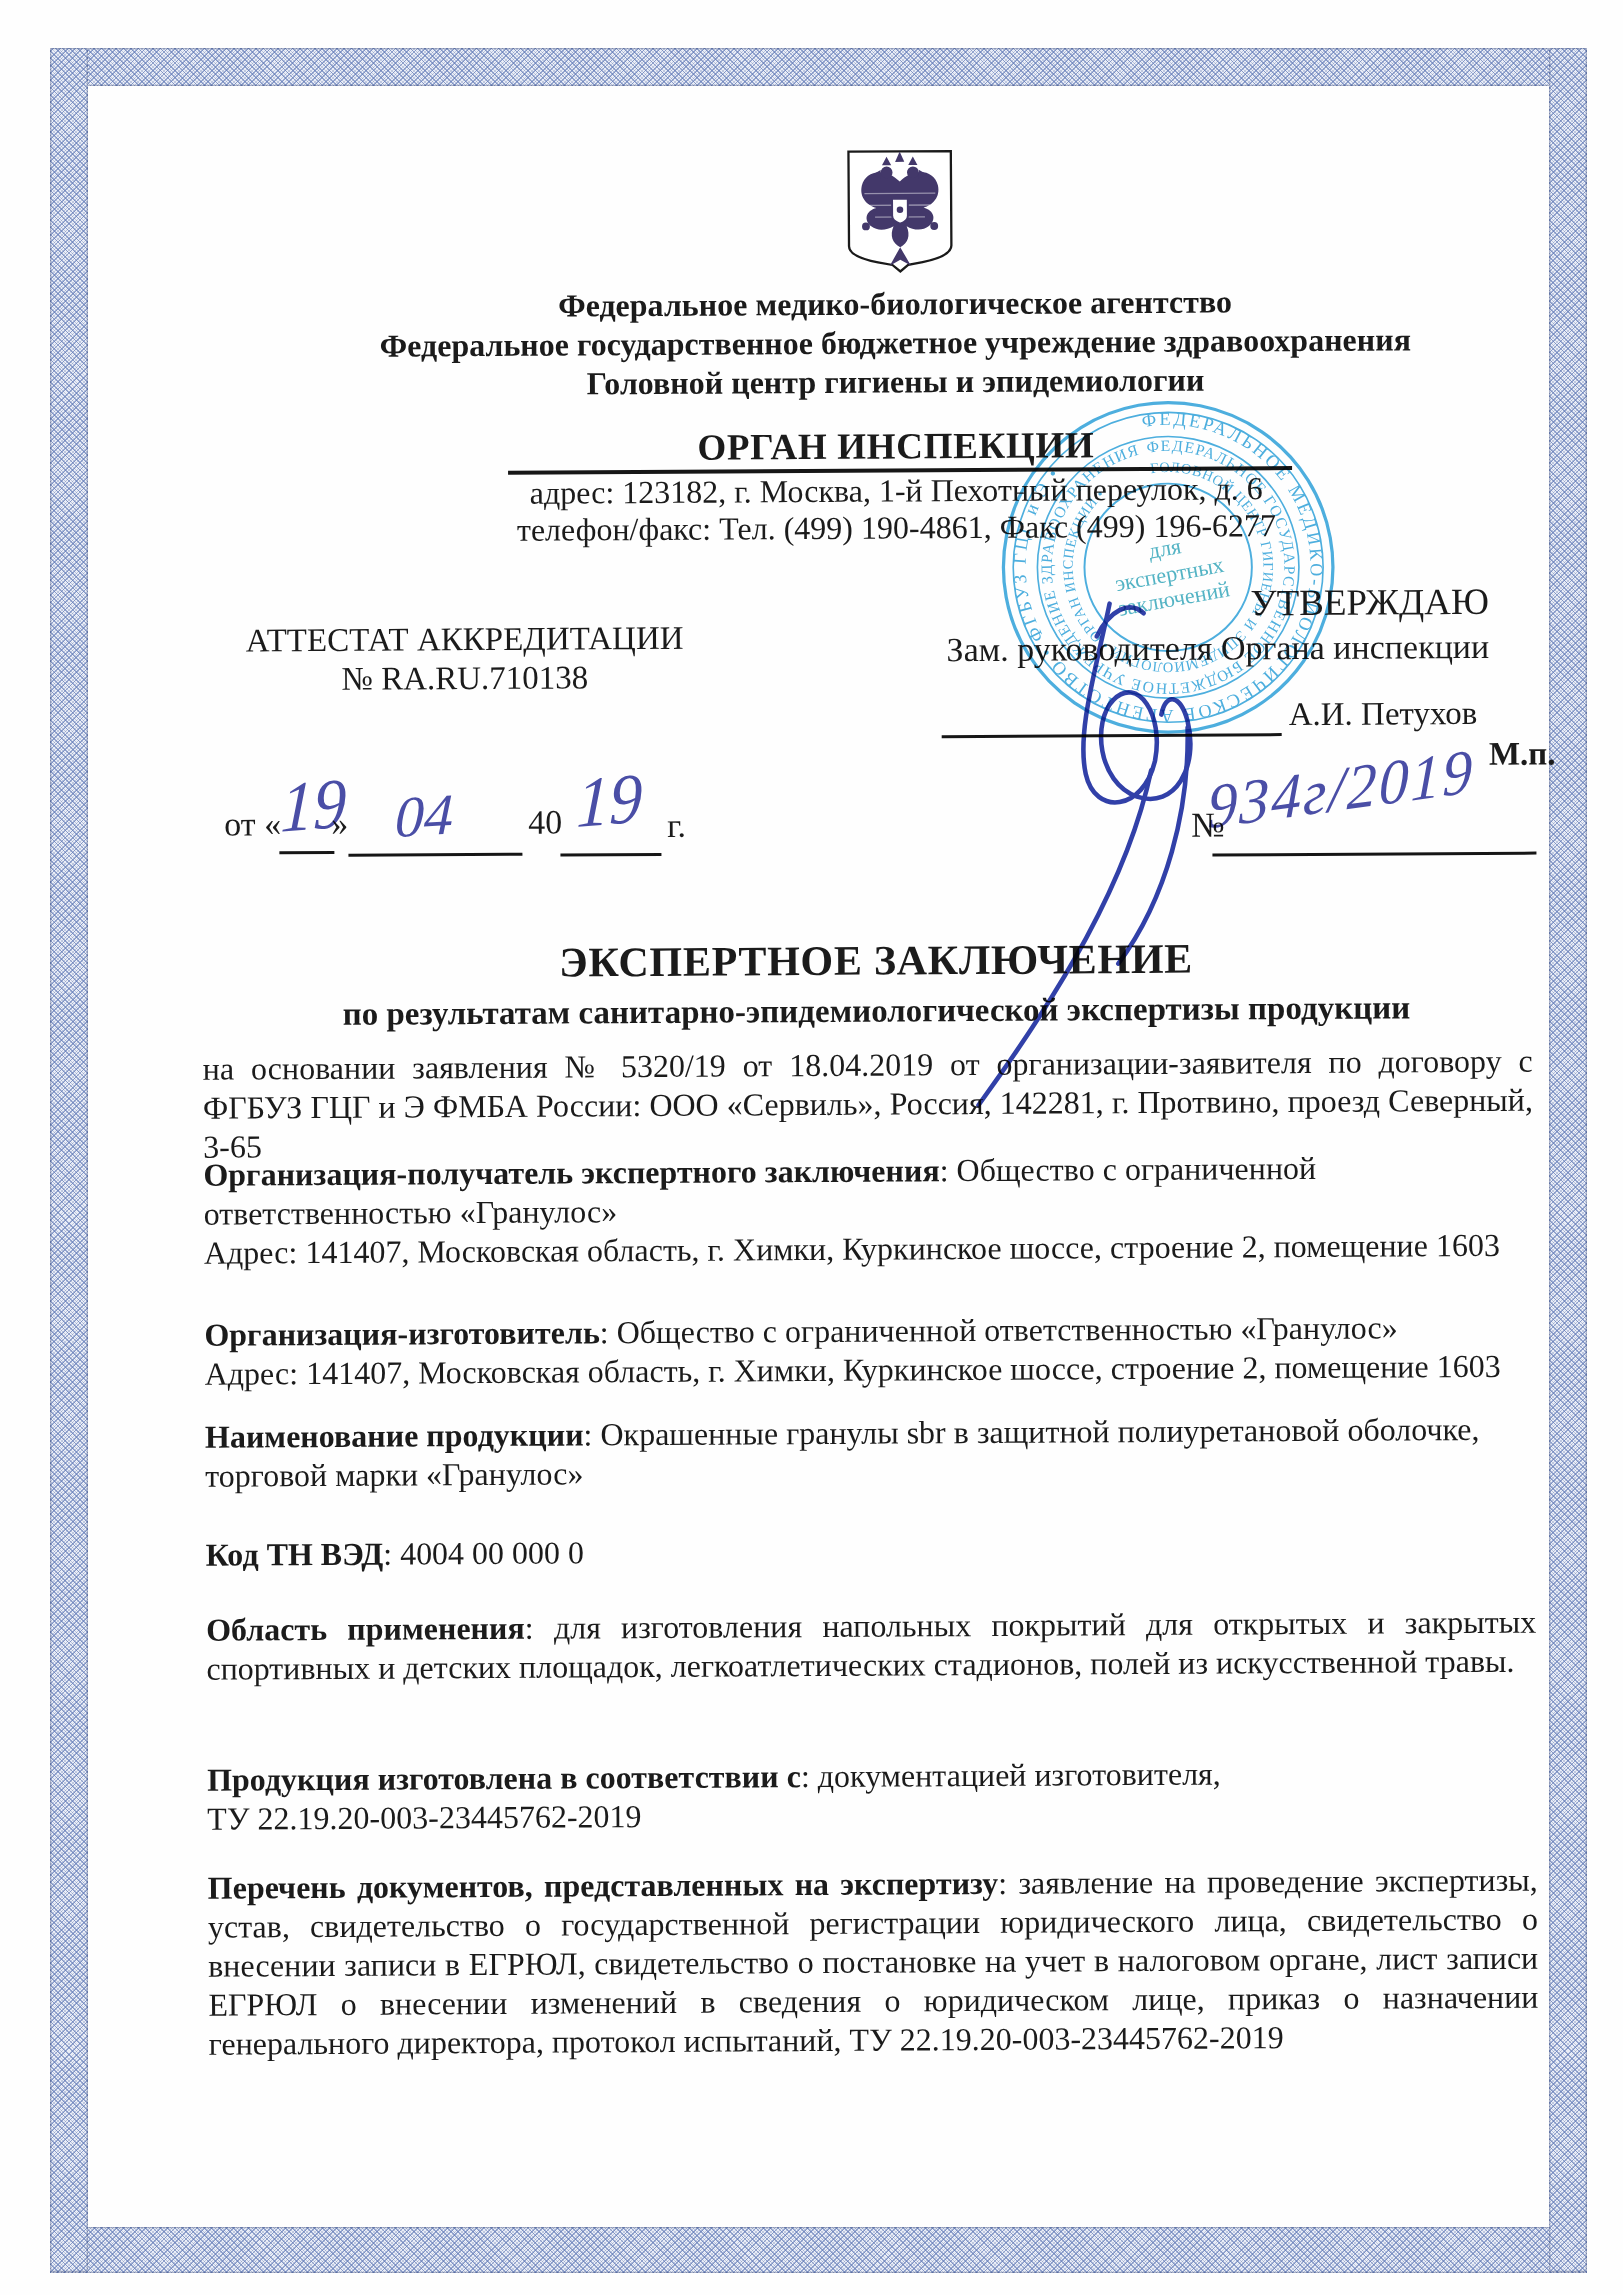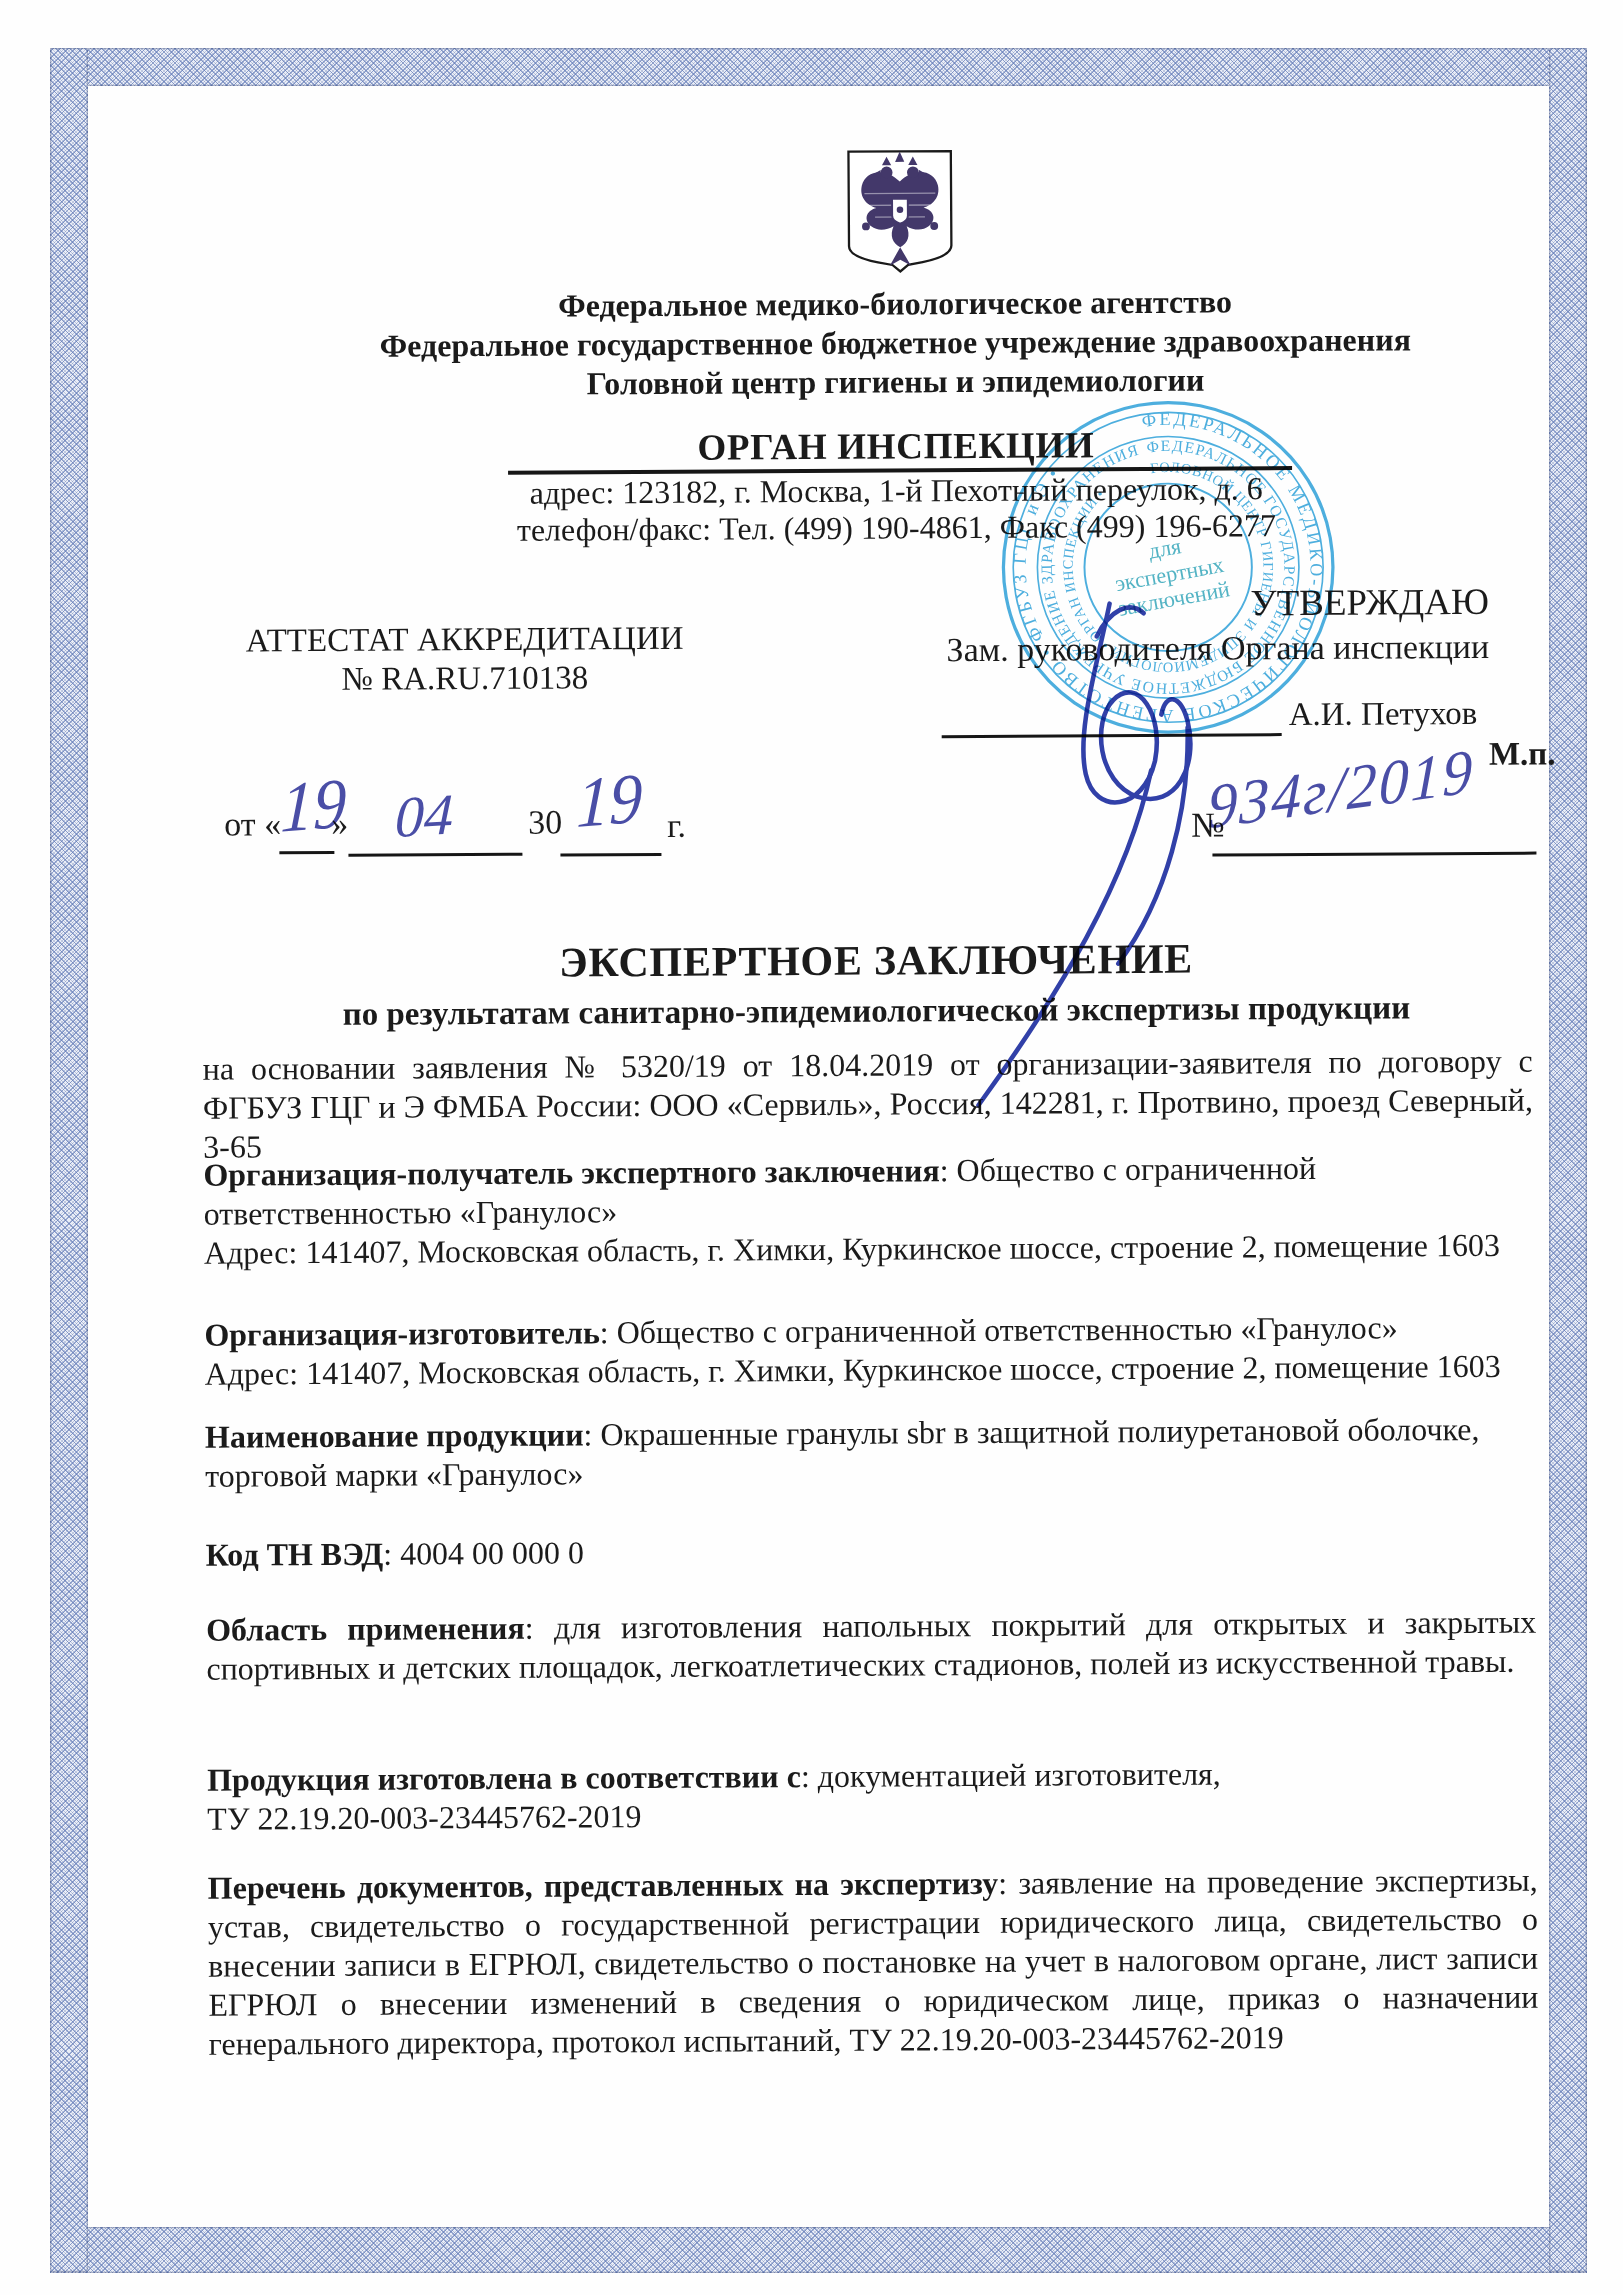--- a/index.html
+++ b/index.html
@@ -125,21 +125,21 @@
   <div class="abs approval">
     <div class="l1">УТВЕРЖДАЮ</div>
     <div class="l2">Зам. руководителя Органа инспекции</div>
   </div>
   <div class="rule" style="left:944px;top:736px;width:340px;height:2.6px;"></div>
   <div class="abs approver-name">А.И. Петухов</div>
   <div class="abs seal-mark">М.п.</div>
 
   <div class="abs printed" style="left:226px;top:802px;">от «</div>
   <div class="abs printed" style="left:333px;top:802px;">»</div>
-  <div class="abs printed" style="left:530px;top:802px;">30</div>
+  <div class="abs printed" style="left:530px;top:802px;">40</div>
   <div class="abs printed" style="left:669px;top:806px;">г.</div>
   <div class="rule" style="left:281px;top:848px;width:55px;height:2.6px;"></div>
   <div class="rule" style="left:350px;top:851px;width:174px;height:2.6px;"></div>
   <div class="rule" style="left:562px;top:852px;width:101px;height:2.6px;"></div>
 
   <div class="abs" style="left:1193px;top:808px;font-size:35px;">№</div>
   <div class="rule" style="left:1214px;top:856px;width:324px;height:2.6px;"></div>
 
   <div class="abs center" style="left:147px;top:937px;width:1460px;">
     <div class="doc-title-main">ЭКСПЕРТНОЕ ЗАКЛЮЧЕНИЕ</div>

